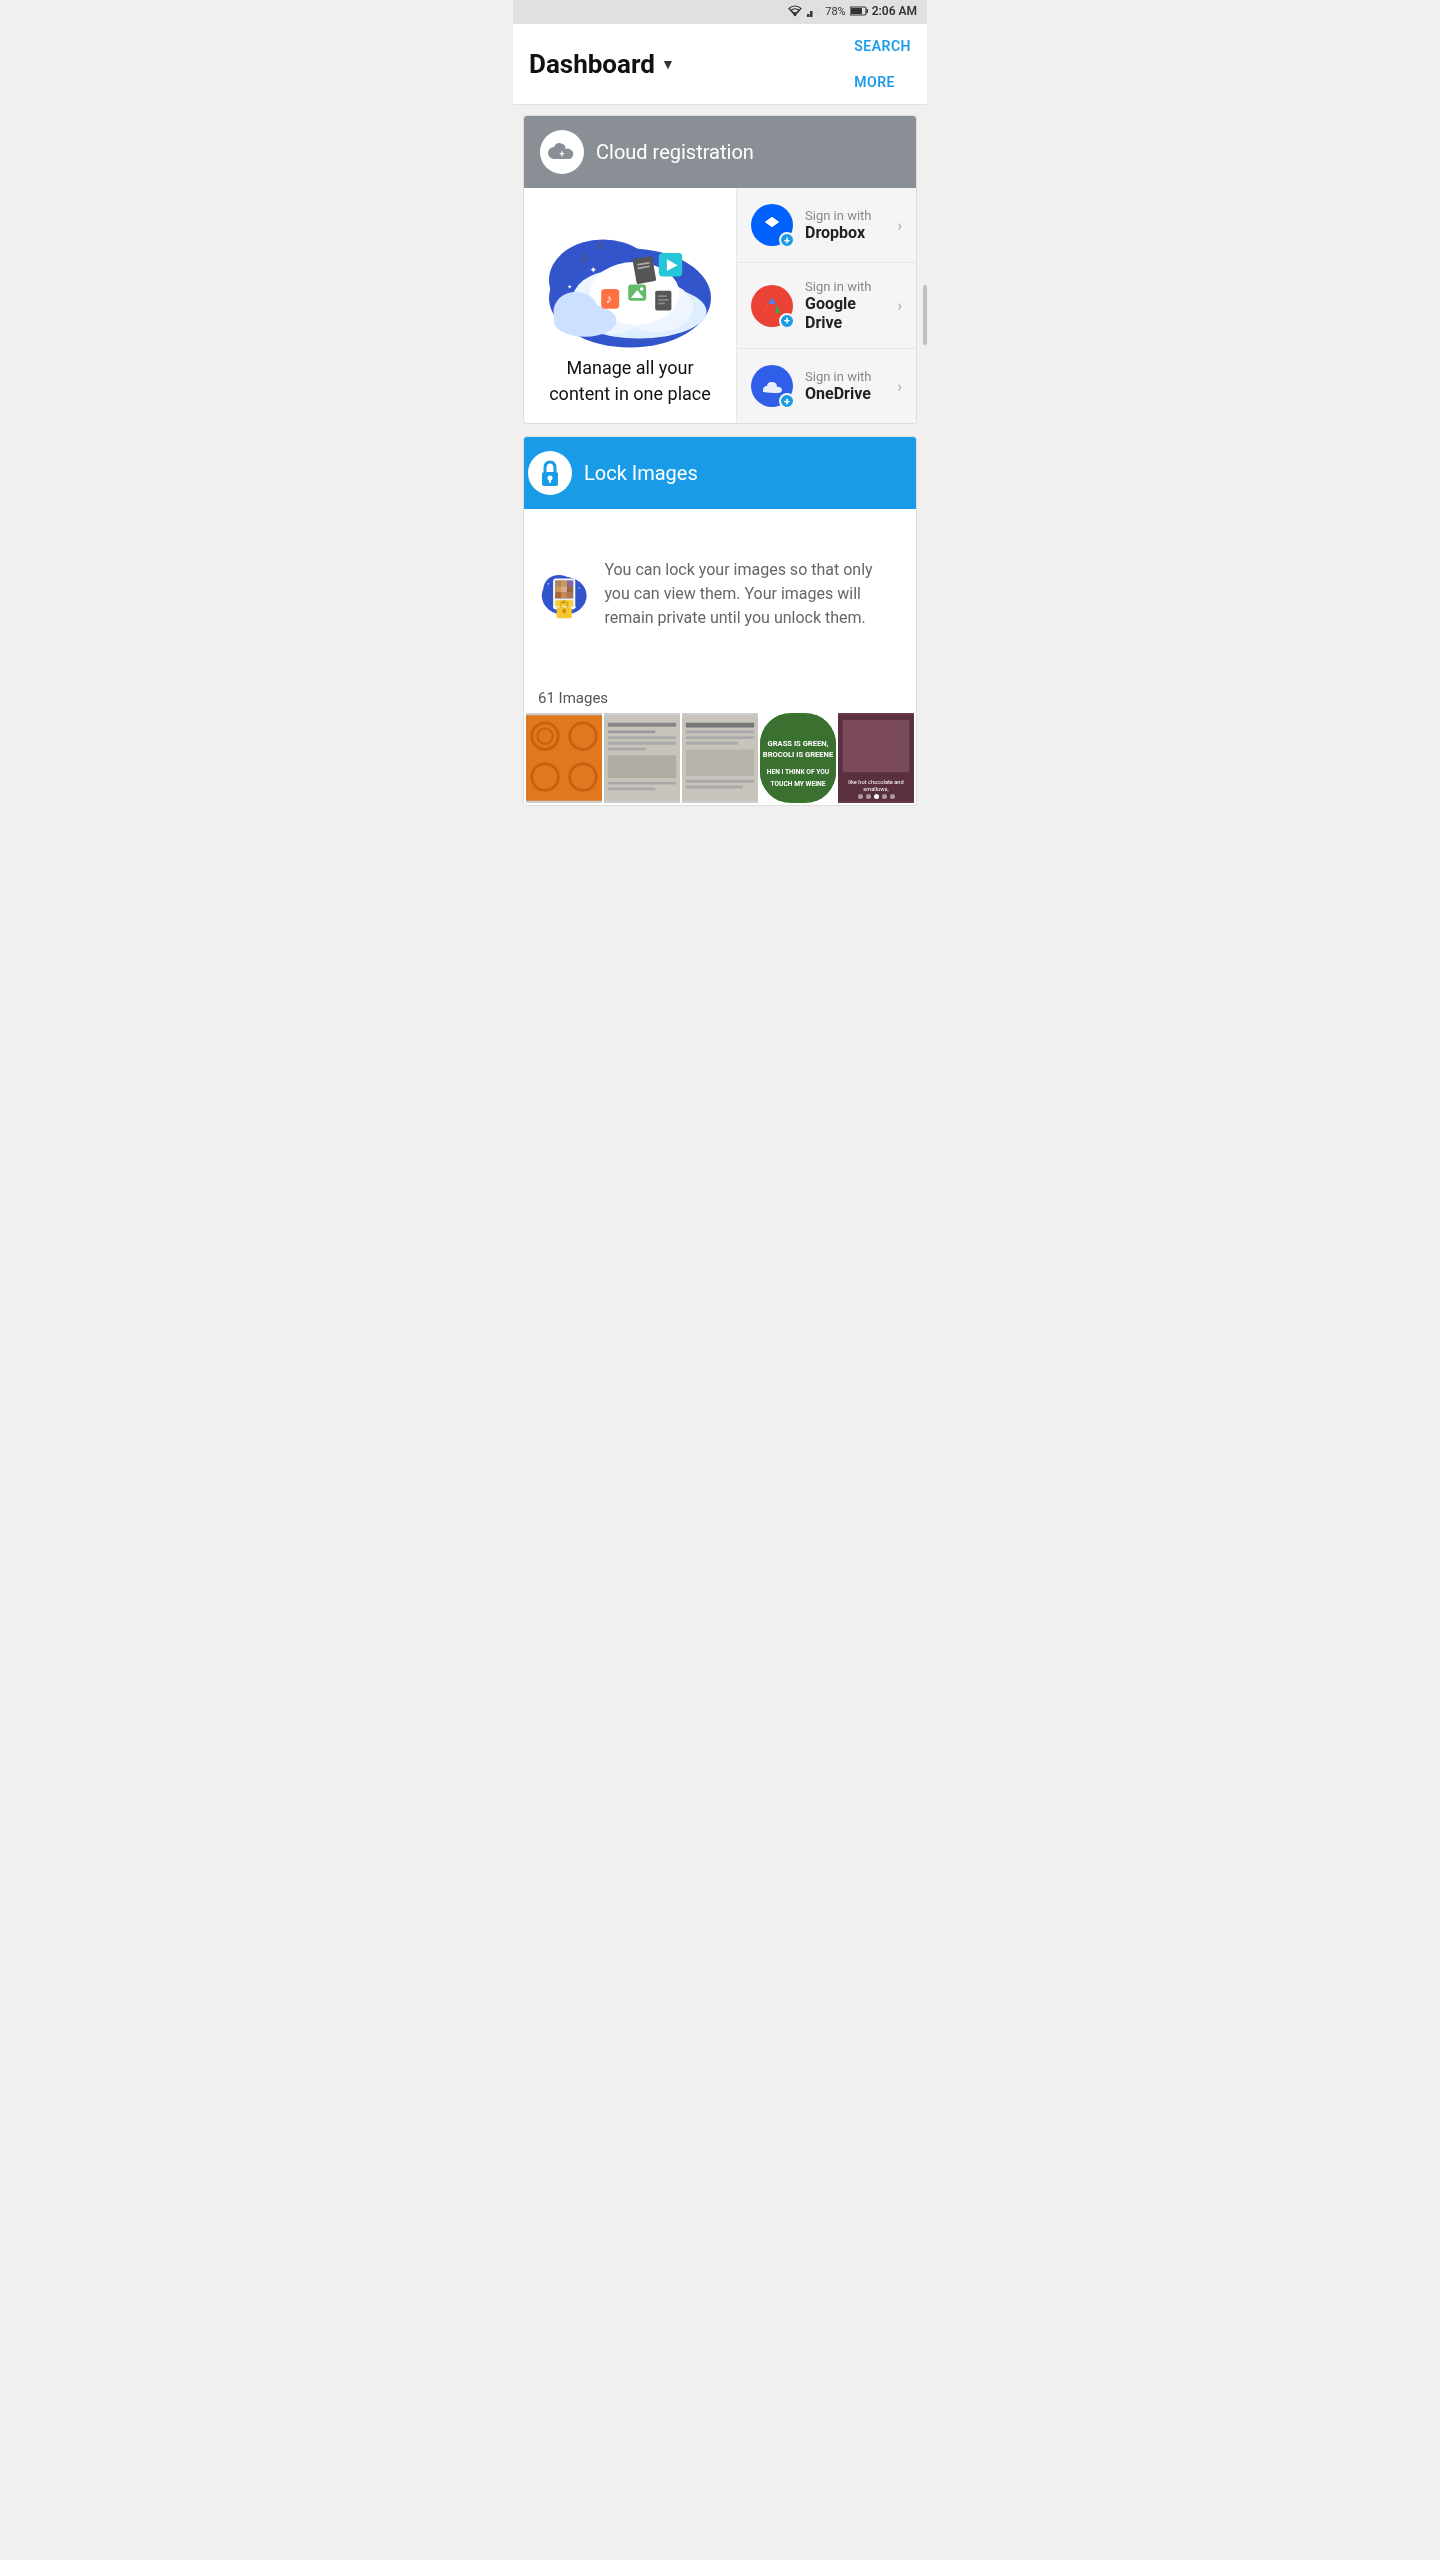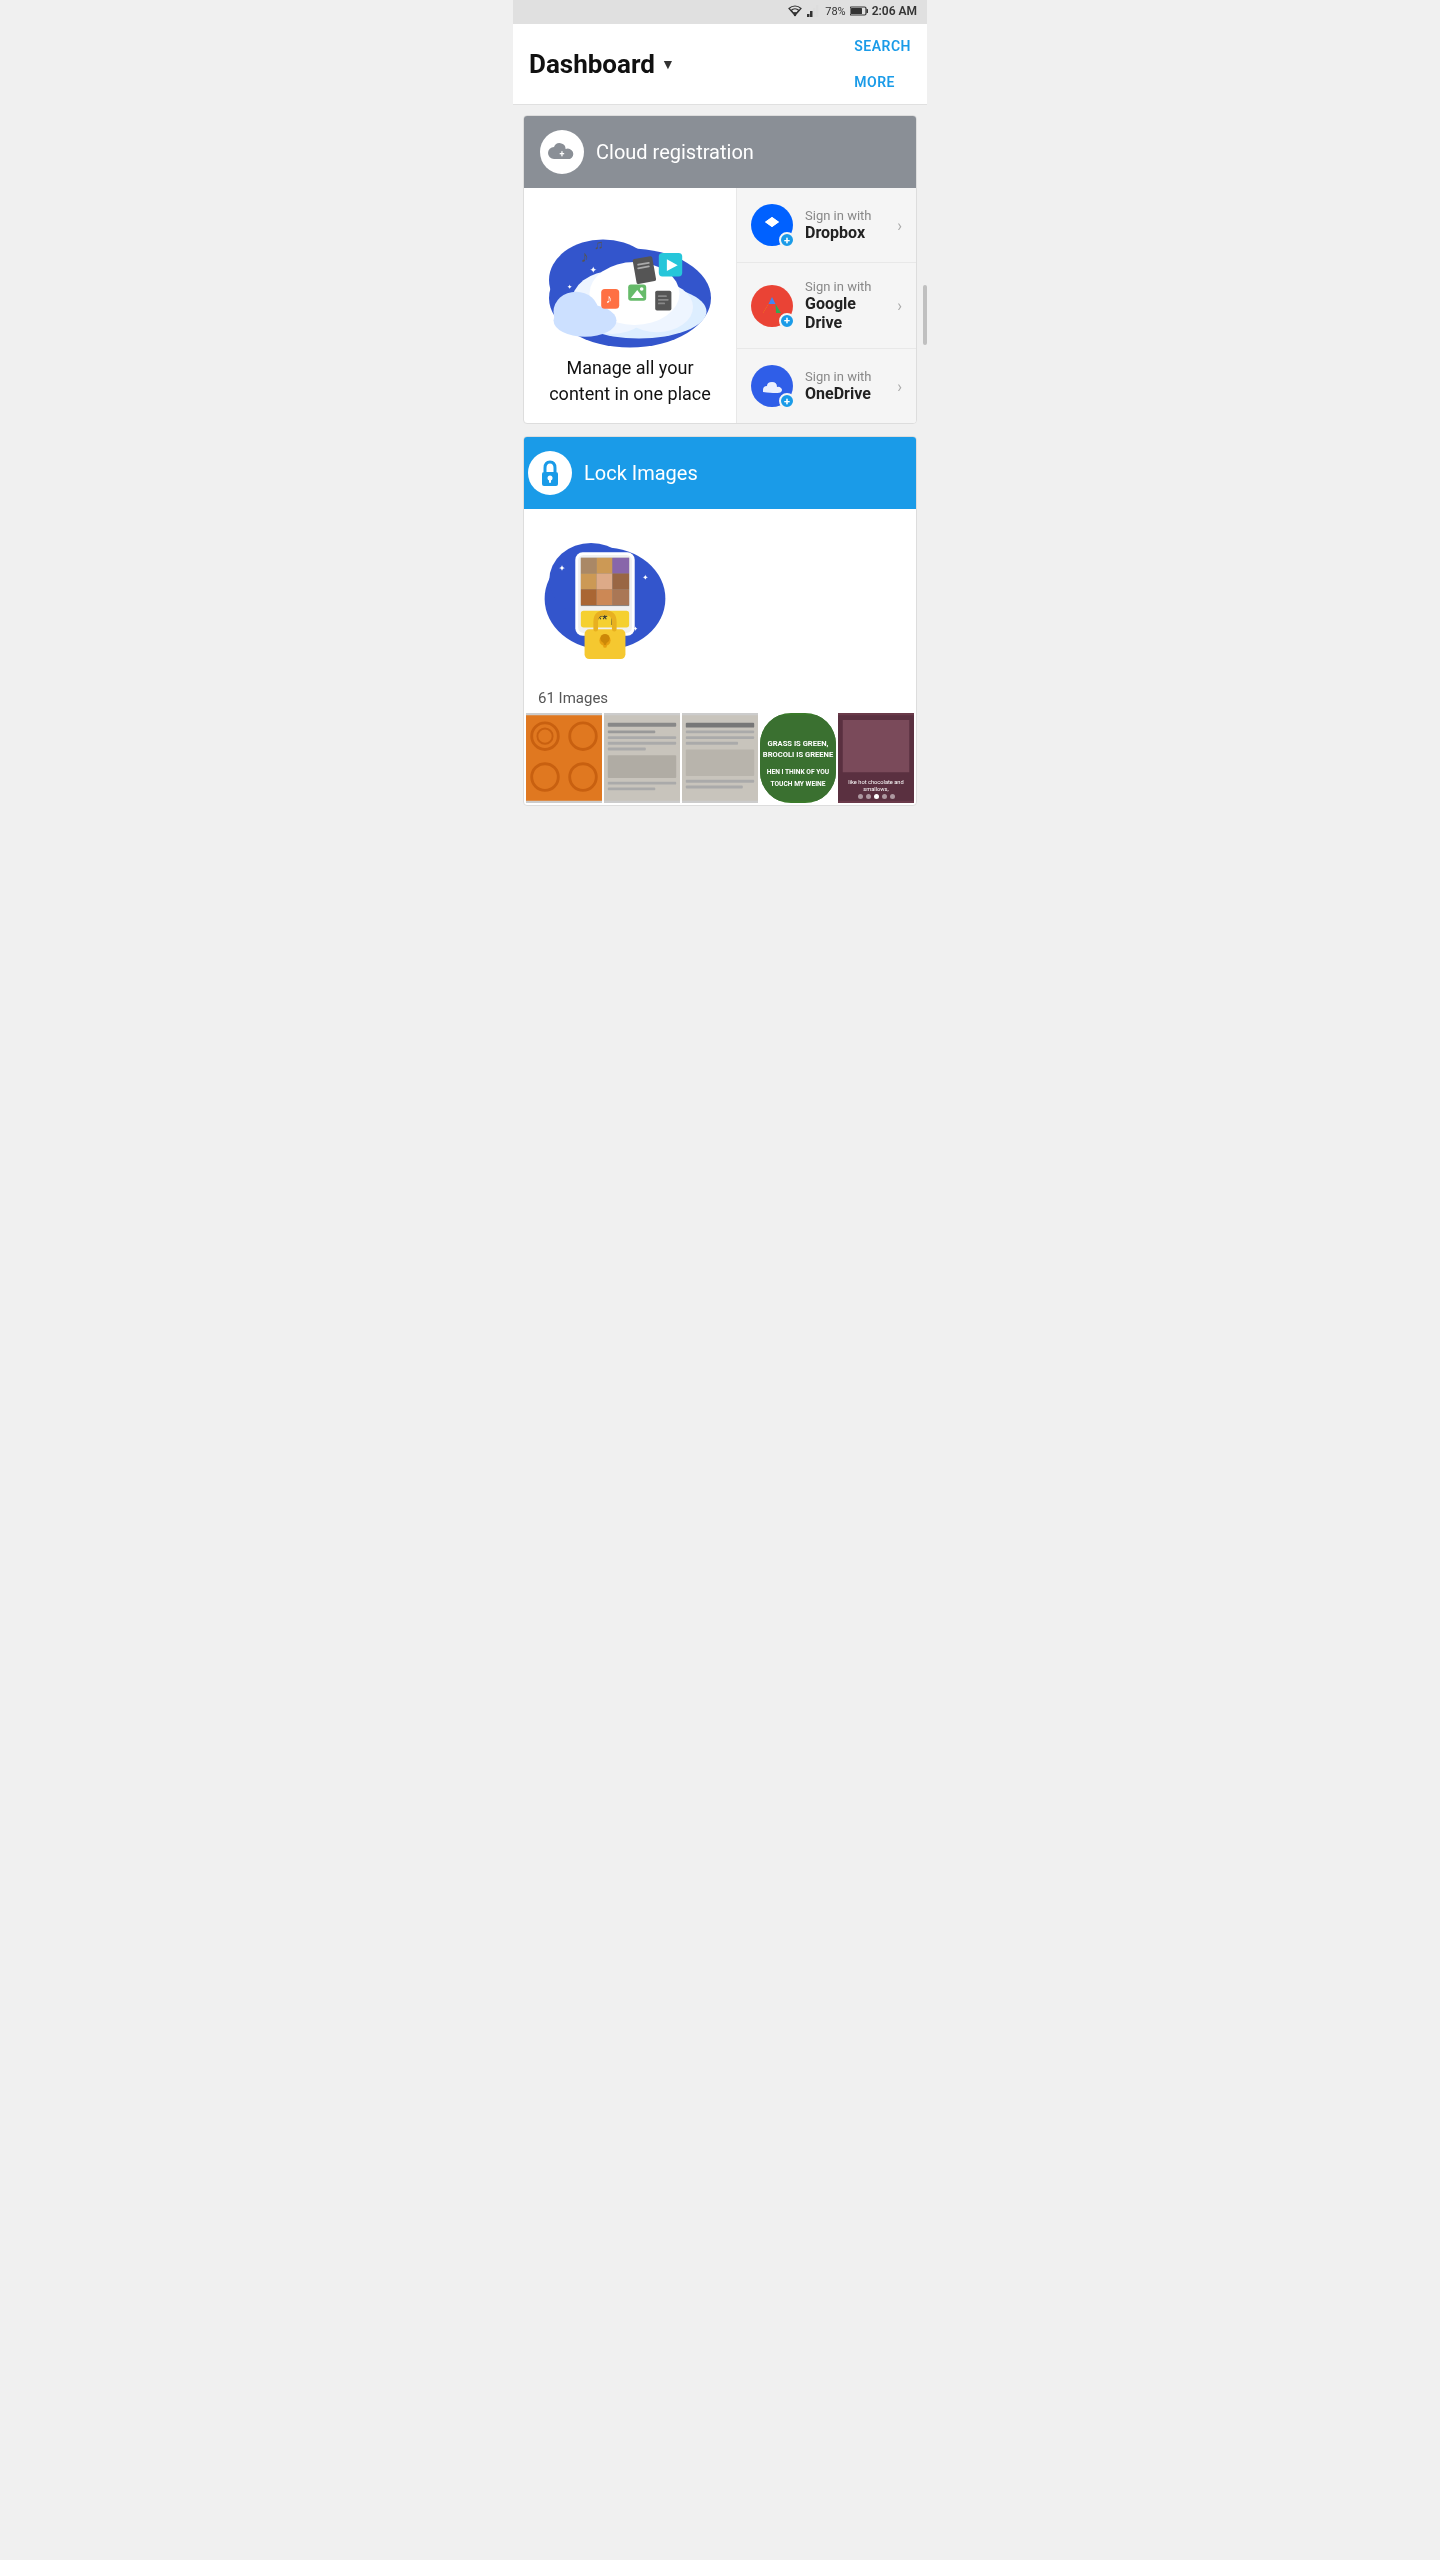--- a/index.html
+++ b/index.html
@@ -507,20 +507,21 @@
 
           <rect x="48" y="108" width="44" height="32" rx="5" fill="#f5c830"></rect>
           <path d="M60 108 L60 100 Q60 90 70 90 Q80 90 80 100 L80 108" fill="none" stroke="#e8b020" stroke-width="5" stroke-linecap="round"></path>
           <circle cx="70" cy="120" r="6" fill="#e8a010"></circle>
           <rect x="68" y="120" width="4" height="8" rx="2" fill="#e8a010"></rect>
 
           <circle cx="70" cy="118" r="5" fill="#cc8808"></circle>
           <rect x="68.5" y="119" width="3" height="6" rx="1.5" fill="#cc8808"></rect>
         </svg>
 
+        <div class="lock-text">You can lock your images so that only you can view them. Your images will remain private until you unlock them.</div>
       </div>
 
       <div>
         <div class="gallery-count">61 Images</div>
         <div class="gallery-grid">
 
           <div class="gallery-thumb">
             <svg width="100%" height="90" viewBox="0 0 80 90">
               <rect width="80" height="90" fill="#e07820"></rect>
               <circle cx="20" cy="22" r="14" fill="none" stroke="#c86010" stroke-width="3"></circle>

